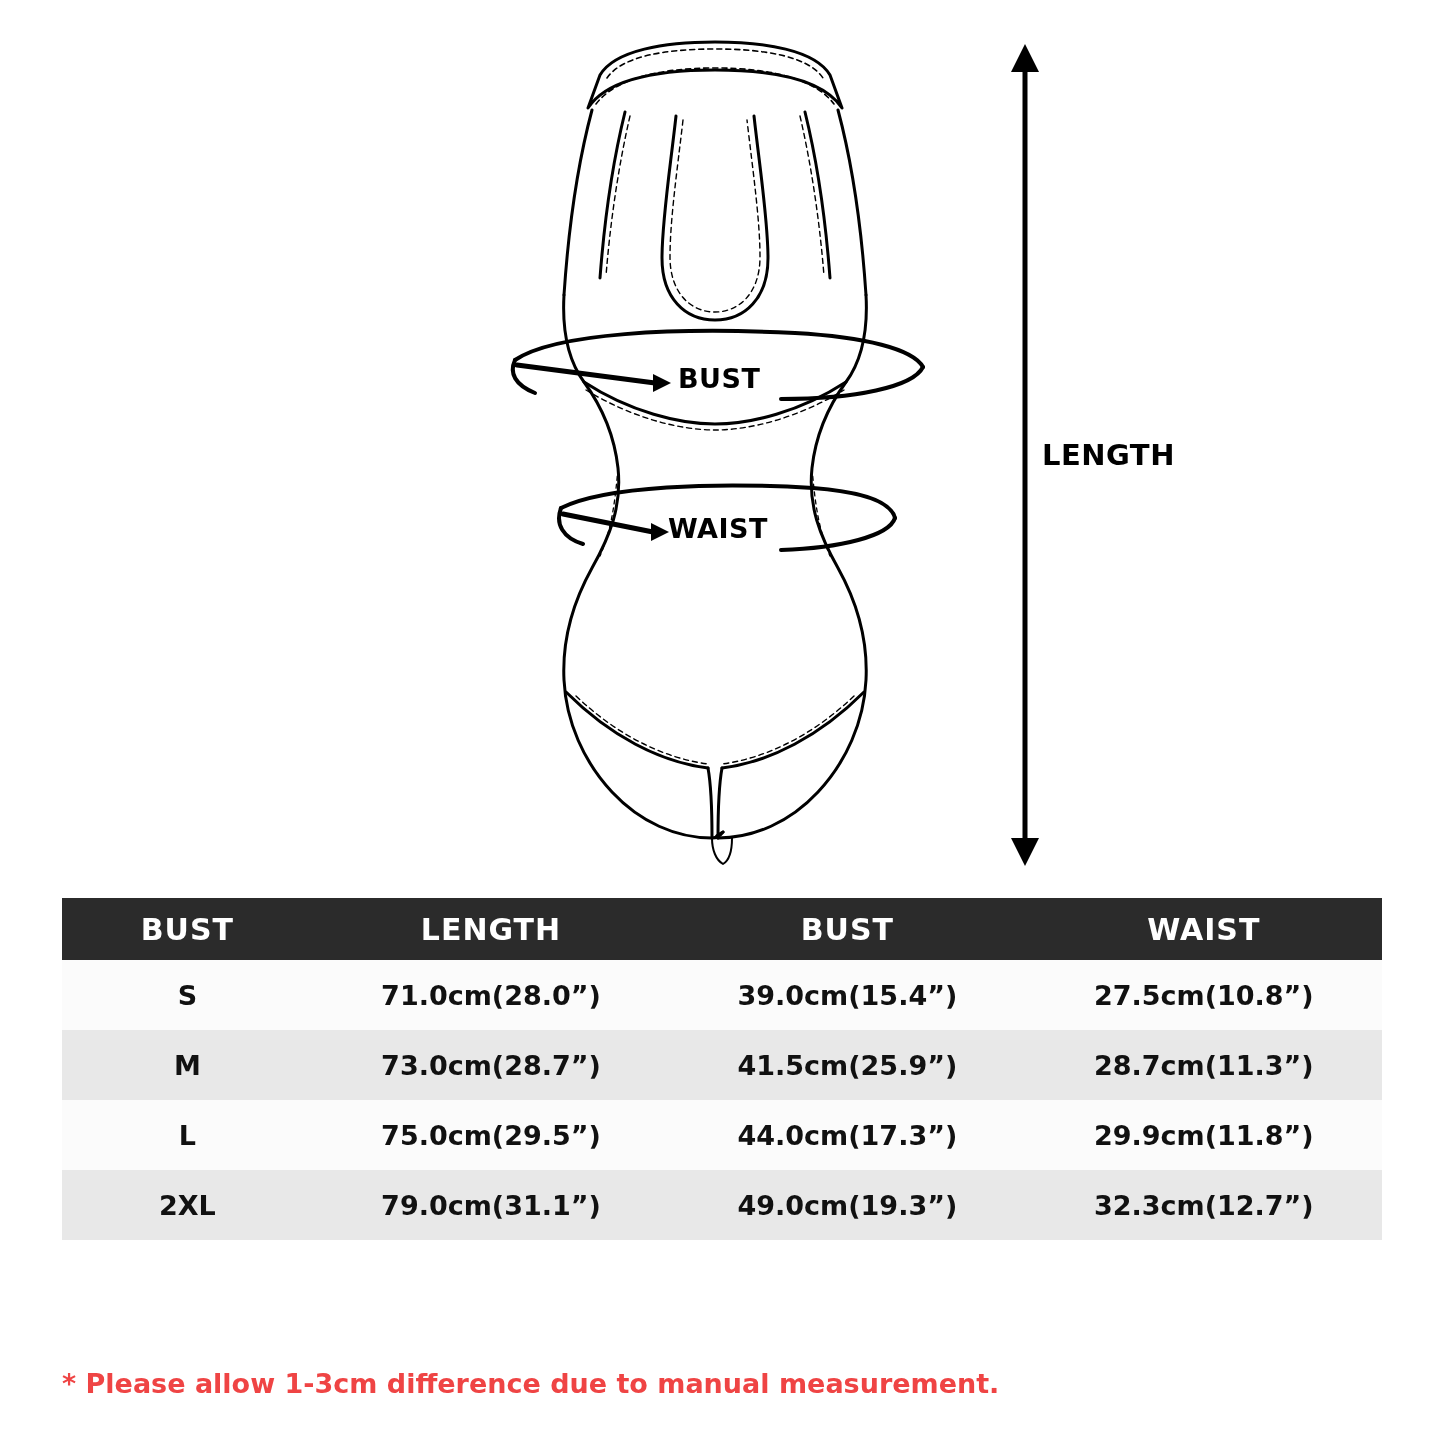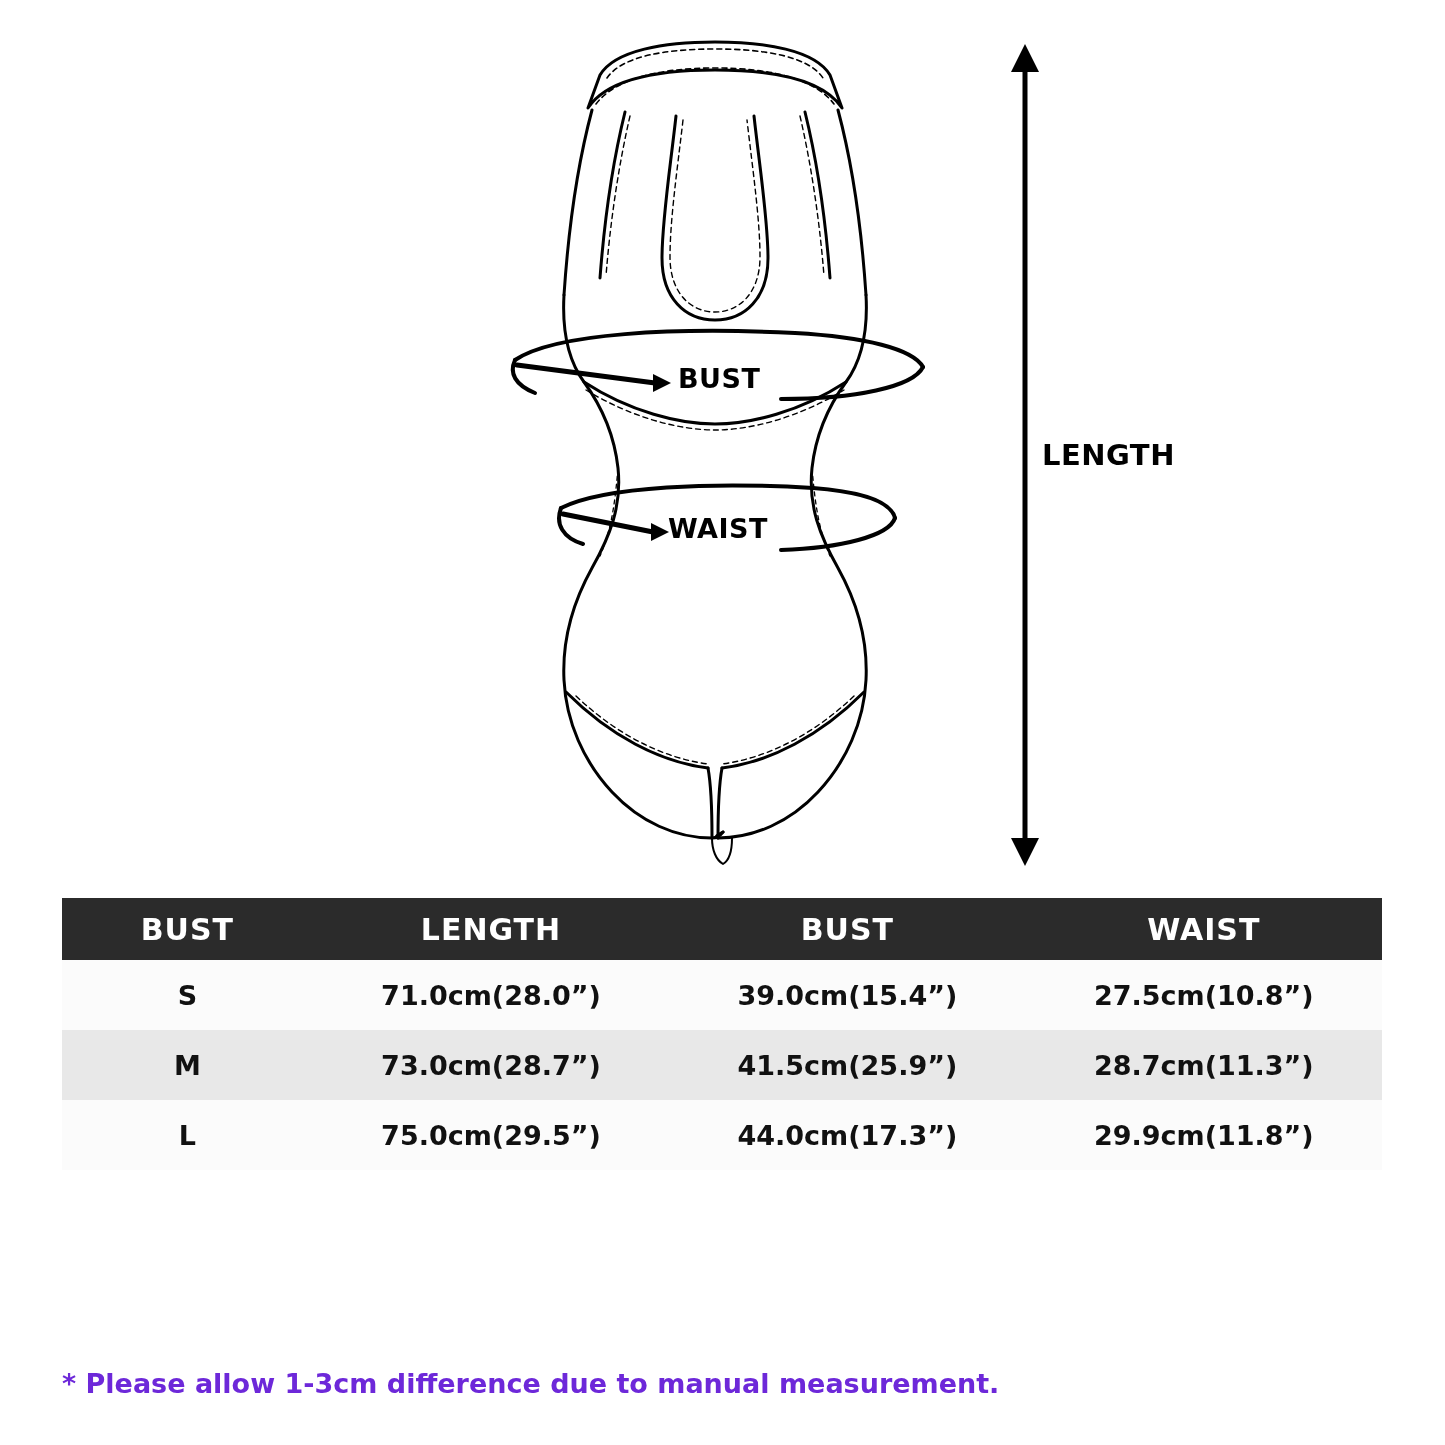--- a/index.html
+++ b/index.html
@@ -100,21 +100,21 @@
   .col-length { width: 27%; }
   .col-bust   { width: 27%; }
   .col-waist  { width: 27%; }
 
   #footnote {
     position: absolute;
     left: 62px;
     top: 1368px;
     font-size: 27px;
     font-weight: bold;
-    color: #6d28d9;
+    color: #ef4444;
     font-family: "DejaVu Sans", sans-serif;
   }
 </style>
 </head>
 <body>
 
 <div id="illustration">
 
   <svg id="garment-svg" viewBox="0 0 470 860">
     <g fill="none" stroke="#000000" stroke-width="3" stroke-linejoin="round" stroke-linecap="round">
@@ -225,16 +225,22 @@
       <td>73.0cm(28.7”)</td>
       <td>41.5cm(25.9”)</td>
       <td>28.7cm(11.3”)</td>
     </tr>
     <tr>
       <td>L</td>
       <td>75.0cm(29.5”)</td>
       <td>44.0cm(17.3”)</td>
       <td>29.9cm(11.8”)</td>
     </tr>
+    <tr>
+      <td>2XL</td>
+      <td>79.0cm(31.1”)</td>
+      <td>49.0cm(19.3”)</td>
+      <td>32.3cm(12.7”)</td>
+    </tr>
   </tbody>
 </table>
 
 <div id="footnote">* Please allow 1-3cm difference due to manual measurement.</div>
 
 </body></html>

